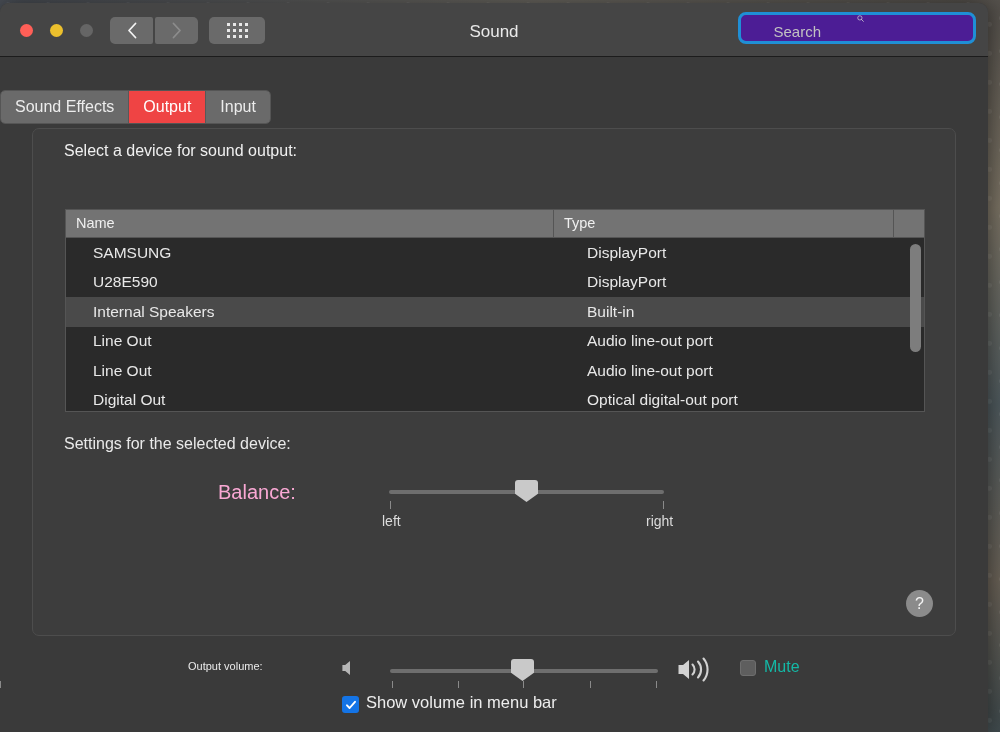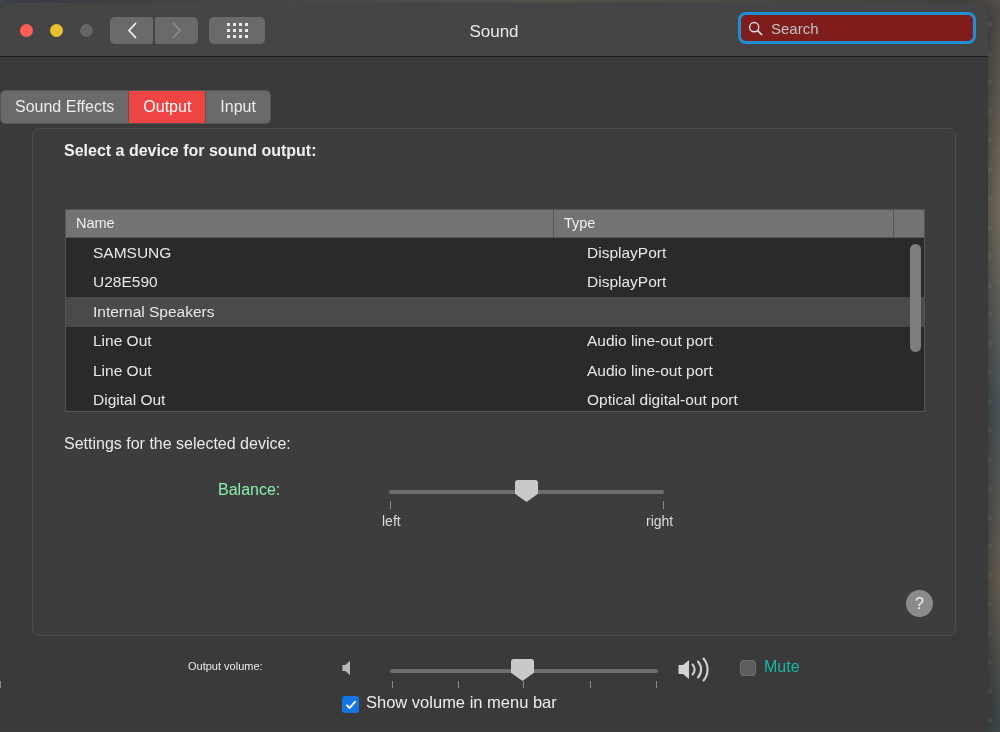--- a/index.html
+++ b/index.html
@@ -95,24 +95,25 @@
     pointer-events: none;
   }
 
   #search-wrap {
     position: absolute;
     right: 12px; top: 9px;
     width: 238px; height: 32px;
     border-radius: 8px;
     border: 3px solid #1f8fd6;
     box-sizing: border-box;
-    background: #7f1d1d;
+    background: #4c1d95;
     display: flex;
     align-items: center;
     padding-left: 7px;
+    flex-direction: column;
   }
   #search-input {
     border: 0; outline: 0; background: transparent;
     color: #cfcfcf;
     font-size: 15px;
     font-family: "Liberation Sans", sans-serif;
     margin-left: 6px;
     width: 180px;
   }
   #search-input::placeholder { color: #c2c2c2; }
@@ -158,21 +159,21 @@
     border: 1px solid #4d4d4d;
     border-radius: 7px;
     box-sizing: border-box;
   }
 
   #panel-title {
     position: absolute;
     left: 31px; top: 13px;
     color: #f0f0f0;
     font-size: 16px;
-    font-weight: bold;
+    font-weight: normal;
   }
 
   
   #table {
     position: absolute;
     left: 32px; top: 80px;
     width: 860px; height: 203px;
     border: 1px solid #555;
     box-sizing: border-box;
     background: #2a2a2a;
@@ -237,22 +238,22 @@
 
   
   #balance-row {
     position: absolute;
     left: 0; top: 352px;
     width: 100%;
   }
   #balance-label {
     position: absolute;
     left: 185px; top: 0;
-    color: #86efac;
-    font-size: 16px;
+    color: #f9a8d4;
+    font-size: 20px;
   }
   .slider {
     position: absolute;
     height: 4px;
     background: #6e6e6e;
     border-radius: 2px;
   }
   #balance-track { left: 356px; top: 9px; width: 275px; }
   .thumb {
     position: absolute;
@@ -425,20 +426,21 @@
           <div class="row">
             <div class="cell cell-name">SAMSUNG</div>
             <div class="cell cell-type">DisplayPort</div>
           </div>
           <div class="row">
             <div class="cell cell-name">U28E590</div>
             <div class="cell cell-type">DisplayPort</div>
           </div>
           <div class="row selected">
             <div class="cell cell-name">Internal Speakers</div>
+            <div class="cell cell-type">Built-in</div>
           </div>
           <div class="row">
             <div class="cell cell-name">Line Out</div>
             <div class="cell cell-type">Audio line-out port</div>
           </div>
           <div class="row">
             <div class="cell cell-name">Line Out</div>
             <div class="cell cell-type">Audio line-out port</div>
           </div>
           <div class="row">

